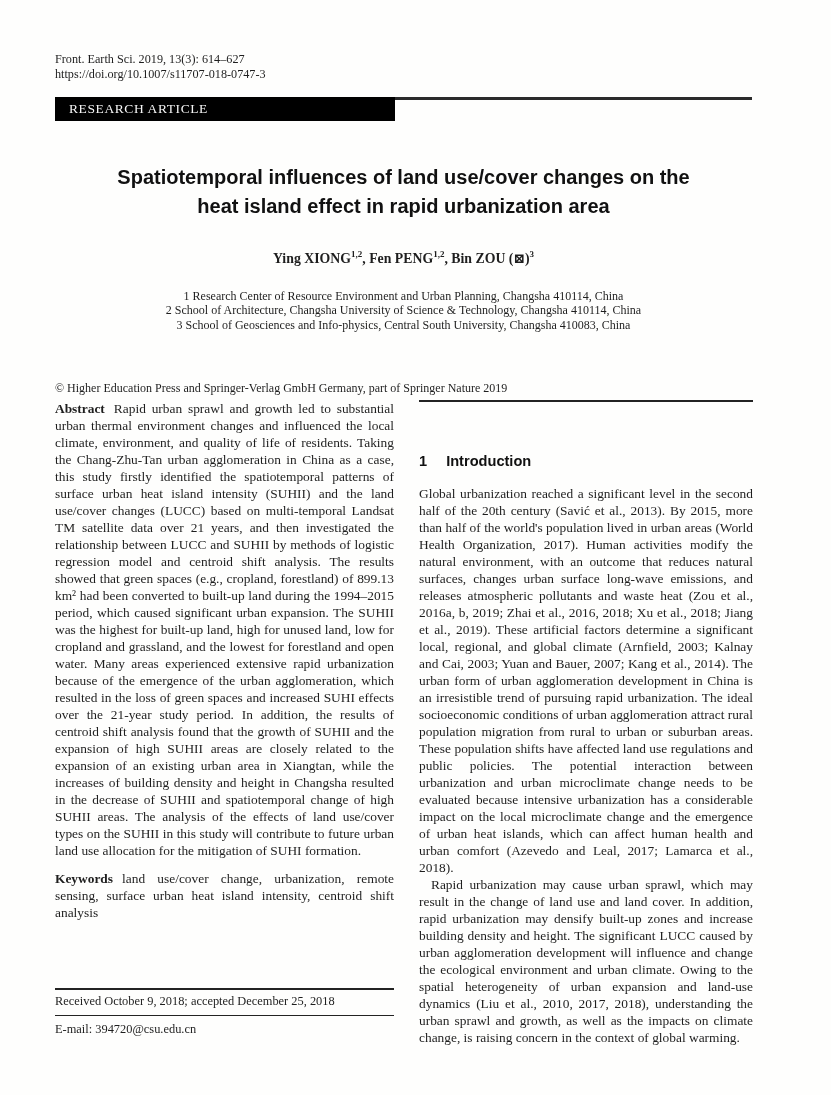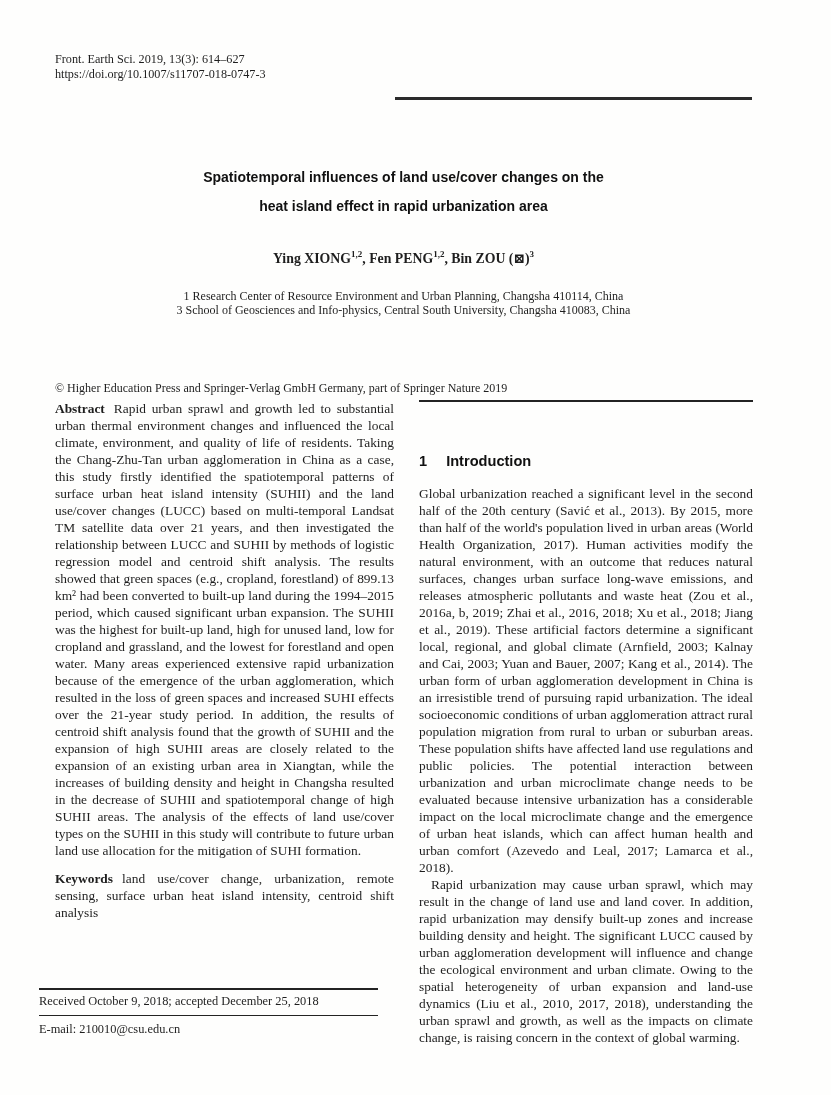--- a/index.html
+++ b/index.html
@@ -19,41 +19,41 @@
   .artbar span{
     display:block;color:#f5f5f5;font-size:13.5px;line-height:24px;
     padding-left:14px;letter-spacing:0.6px;
     font-family:"Liberation Serif","DejaVu Serif",serif;
   }
   .toprule{position:absolute;left:395px;top:97px;width:357px;height:3px;background:#2b2b2b;}
   
   .titleblock{
     position:absolute;left:55px;top:163px;width:697px;text-align:center;
     font-family:"Liberation Sans","DejaVu Sans",sans-serif;
-    font-weight:bold;font-size:14px;line-height:29px;color:#111;
+    font-weight:bold;font-size:20px;line-height:29px;color:#111;
   }
   .authors{
     position:absolute;left:55px;top:249px;width:697px;text-align:center;
     font-weight:bold;font-size:13.8px;
   }
   .authors sup{font-size:9px;}
   .affils{
     position:absolute;left:55px;top:289px;width:697px;text-align:center;
     font-size:12px;line-height:14.4px;
   }
   .copyright{position:absolute;left:55px;top:381px;font-size:12px;}
   
   .col{position:absolute;top:400px;font-size:13.4px;line-height:17px;text-align:justify;}
   .col p{margin:0;}
   .leftcol{left:55px;width:339px;}
   .rightcol{left:419px;width:334px;}
   .runin{font-weight:bold;margin-right:9px;margin-top:48px;}
   .kw{margin-top:11px !important;}
   
-  .footnotes{position:absolute;left:39px;top:988px;width:339px;font-size:12.4px;text-align:left;}
+  .footnotes{position:absolute;left:55px;top:988px;width:339px;font-size:12.4px;text-align:left;}
   .fnrule1{height:2px;background:#232323;}
   .fnrule2{height:1.4px;background:#232323;}
   .fn-received{padding:4px 0 6px 0;}
   .fn-email{padding:6px 0 0 0;}
   
   .secrule{height:2px;background:#232323;margin-bottom:7px;}
   .sechead{
     font-family:"Liberation Sans","DejaVu Sans",sans-serif;
     font-weight:bold;font-size:14.6px;color:#111;text-align:left;
   }
@@ -65,47 +65,51 @@
 </head>
 <body>
 
 <div class="page">
 
   <div class="meta">
     <div>Front. Earth Sci. 2019, 13(3): 614–627</div>
     <div>https://doi.org/10.1007/s11707-018-0747-3</div>
   </div>
 
+  <div class="artbar">
+    <span>RESEARCH ARTICLE</span>
+  </div>
   <div class="toprule"></div>
 
   <div class="titleblock">
     <div>Spatiotemporal influences of land use/cover changes on the</div>
     <div>heat island effect in rapid urbanization area</div>
   </div>
 
   <div class="authors"><span>Ying XIONG</span><sup>1,2</sup><span>, Fen PENG</span><sup>1,2</sup><span>, Bin ZOU (⊠)</span><sup>3</sup>
   </div>
 
   <div class="affils">
     <div>1 Research Center of Resource Environment and Urban Planning, Changsha 410114, China</div>
+    <div>2 School of Architecture, Changsha University of Science &amp; Technology, Changsha 410114, China</div>
     <div>3 School of Geosciences and Info-physics, Central South University, Changsha 410083, China</div>
   </div>
 
   <div class="copyright">© Higher Education Press and Springer-Verlag GmbH Germany, part of Springer Nature 2019</div>
 
   <div class="col leftcol">
     <p><span class="runin">Abstract</span><span>Rapid urban sprawl and growth led to substantial urban thermal environment changes and influenced the local climate, environment, and quality of life of residents. Taking the Chang-Zhu-Tan urban agglomeration in China as a case, this study firstly identified the spatiotemporal patterns of surface urban heat island intensity (SUHII) and the land use/cover changes (LUCC) based on multi-temporal Landsat TM satellite data over 21 years, and then investigated the relationship between LUCC and SUHII by methods of logistic regression model and centroid shift analysis. The results showed that green spaces (e.g., cropland, forestland) of 899.13 km² had been converted to built-up land during the 1994–2015 period, which caused significant urban expansion. The SUHII was the highest for built-up land, high for unused land, low for cropland and grassland, and the lowest for forestland and open water. Many areas experienced extensive rapid urbanization because of the emergence of the urban agglomeration, which resulted in the loss of green spaces and increased SUHI effects over the 21-year study period. In addition, the results of centroid shift analysis found that the growth of SUHII and the expansion of high SUHII areas are closely related to the expansion of an existing urban area in Xiangtan, while the increases of building density and height in Changsha resulted in the decrease of SUHII and spatiotemporal change of high SUHII areas. The analysis of the effects of land use/cover types on the SUHII in this study will contribute to future urban land use allocation for the mitigation of SUHI formation.</span></p>
     <p class="kw"><span class="runin">Keywords</span><span>land use/cover change, urbanization, remote sensing, surface urban heat island intensity, centroid shift analysis</span></p>
   </div>
 
   <div class="footnotes">
     <div class="fnrule1"></div>
     <div class="fn-received">Received October 9, 2018; accepted December 25, 2018</div>
     <div class="fnrule2"></div>
-    <div class="fn-email">E-mail: 210010@csu.edu.cn</div>
+    <div class="fn-email">E-mail: 394720@csu.edu.cn</div>
   </div>
 
   <div class="col rightcol">
     <div class="secrule"></div>
     <div class="sechead">
       <span class="secnum">1</span><span class="sectitle">Introduction</span>
     </div>
     <p class="para1">Global urbanization reached a significant level in the second half of the 20th century (Savić et al., 2013). By 2015, more than half of the world's population lived in urban areas (World Health Organization, 2017). Human activities modify the natural environment, with an outcome that reduces natural surfaces, changes urban surface long-wave emissions, and releases atmospheric pollutants and waste heat (Zou et al., 2016a, b, 2019; Zhai et al., 2016, 2018; Xu et al., 2018; Jiang et al., 2019). These artificial factors determine a significant local, regional, and global climate (Arnfield, 2003; Kalnay and Cai, 2003; Yuan and Bauer, 2007; Kang et al., 2014). The urban form of urban agglomeration development in China is an irresistible trend of pursuing rapid urbanization. The ideal socioeconomic conditions of urban agglomeration attract rural population migration from rural to urban or suburban areas. These population shifts have affected land use regulations and public policies. The potential interaction between urbanization and urban microclimate change needs to be evaluated because intensive urbanization has a considerable impact on the local microclimate change and the emergence of urban heat islands, which can affect human health and urban comfort (Azevedo and Leal, 2017; Lamarca et al., 2018).</p>
     <p class="para2">Rapid urbanization may cause urban sprawl, which may result in the change of land use and land cover. In addition, rapid urbanization may densify built-up zones and increase building density and height. The significant LUCC caused by urban agglomeration development will influence and change the ecological environment and urban climate. Owing to the spatial heterogeneity of urban expansion and land-use dynamics (Liu et al., 2010, 2017, 2018), understanding the urban sprawl and growth, as well as the impacts on climate change, is raising concern in the context of global warming.</p>
   </div>

